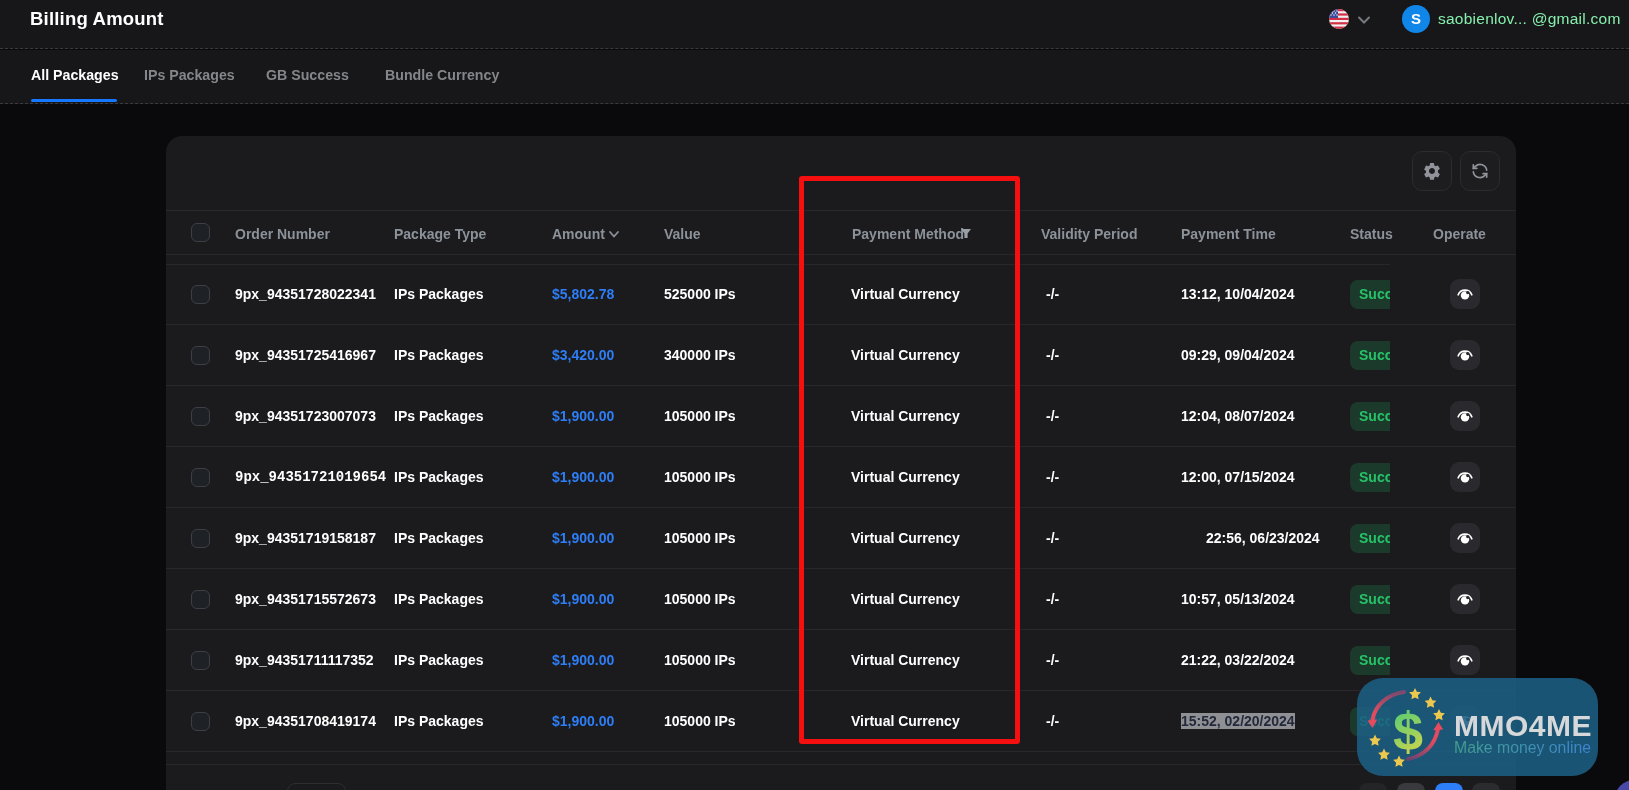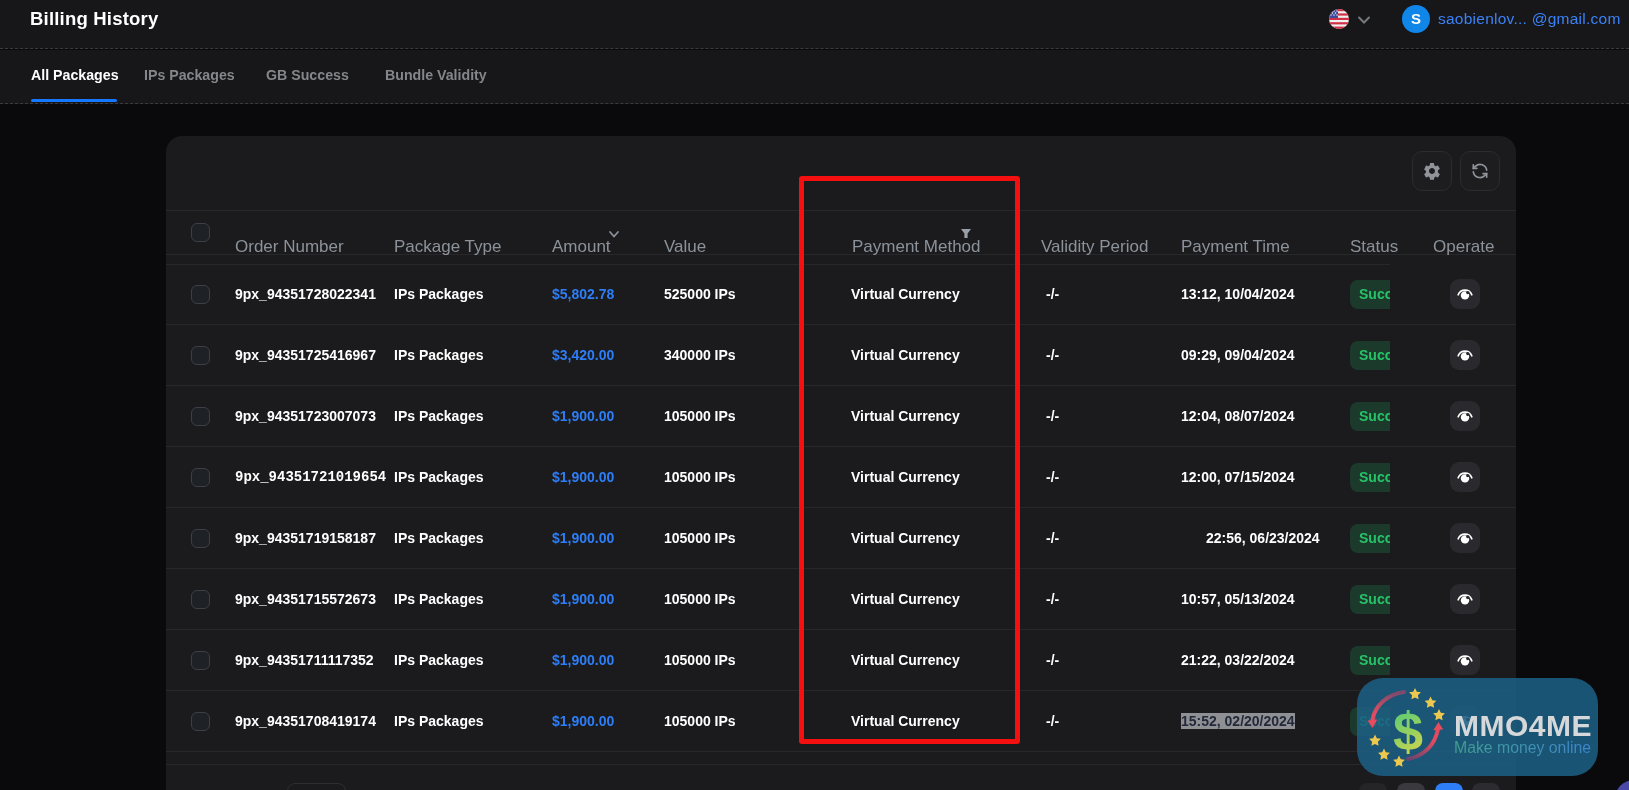--- a/index.html
+++ b/index.html
@@ -9,36 +9,36 @@
 #topbar { position:absolute; left:0; top:0; width:1629px; height:49px; background:#17171a; border-bottom:1px dashed #3a3a40; }
 #title { position:absolute; left:30px; top:8px; font-size:18.5px; font-weight:bold; color:#fff; letter-spacing:0.2px; }
 #tabbar { position:absolute; left:0; top:50px; width:1629px; height:54px; background:#17171a; border-bottom:1px dashed #3a3a40; }
 .tab { position:absolute; top:17px; font-size:14.2px; font-weight:bold; color:#85868a; }
 .tab.active { color:#fff; }
 #tabline { position:absolute; left:31px; top:49px; width:86px; height:3px; background:#1677ff; border-radius:2px; }
 
 #flag { position:absolute; left:1329px; top:9px; }
 #langchev { position:absolute; left:1357px; top:15px; }
 #avatar { position:absolute; left:1402px; top:5px; width:28px; height:28px; border-radius:50%; background:#1086e9; color:#fff; font-size:15px; font-weight:bold; text-align:center; line-height:28px; }
-#email { position:absolute; left:1438px; top:10px; font-size:15.5px; letter-spacing:0.25px; color:#3b82f6; }
+#email { position:absolute; left:1438px; top:10px; font-size:15.5px; letter-spacing:0.25px; color:#86efac; }
 
 #card { position:absolute; left:166px; top:136px; width:1350px; height:700px; background:#1b1b1d; border-radius:16px; }
 
 #search { position:absolute; left:16px; top:14px; width:327px; height:42px; background:#09090b; border:1px solid #26262a; border-radius:10px; }
 #search .ph { position:absolute; left:16px; top:13px; font-size:14.5px; color:#5d6269; }
 #searchbtn { position:absolute; left:288px; top:5px; width:32px; height:32px; background:#2c5fe0; border-radius:11px; }
 #alltime { position:absolute; left:1105px; top:15px; width:132px; height:40px; background:#1d1d20; border:1px solid #2b2b30; border-radius:10px; }
 #alltime .txt { position:absolute; left:15px; top:10px; font-size:15px; font-weight:bold; color:#fff; }
 .sqbtn { position:absolute; top:15px; width:40px; height:40px; background:#1d1d20; border:1px solid #2b2b30; border-radius:10px; }
 #gearbtn { left:1246px; }
 #refbtn { left:1294px; }
 
 #thead { position:absolute; left:0px; top:74px; width:1350px; height:45px; border-top:1px solid #28282c; border-bottom:1px solid #28282c; }
 #thead2 { position:absolute; left:0px; top:128px; width:1350px; height:0px; border-top:1px solid #28282c; }
-.hcell { position:absolute; top:26px; font-size:17px; font-weight:normal; color:#8c929a; }
+.hcell { position:absolute; top:15px; font-size:14px; font-weight:bold; color:#8c929a; }
 .row { position:absolute; left:0; width:1350px; height:61px; border-bottom:1px solid #28282c; }
 .cell { position:absolute; top:22px; font-size:14px; font-weight:bold; color:#fff; white-space:nowrap; }
 .cell.amt { color:#2d7ef7; }
 .cb { position:absolute; left:25px; width:19px; height:19px; background:#1e2125; border:1.5px solid #3c4046; border-radius:6px; }
 .badge { position:absolute; left:1184px; top:16px; width:76px; height:29px; background:#1b3a2b; border-radius:8px; color:#27c268; font-size:14px; font-weight:bold; line-height:29px; padding-left:9px; }
 .opcell { position:absolute; left:1224px; top:0; width:126px; height:60px; background:#1b1b1d; }
 .eyebtn { position:absolute; left:60px; top:15px; width:30px; height:30px; background:#2a2a2e; border-radius:9px; }
 #tbot { position:absolute; left:0; top:616px; width:1350px; height:13px; border-bottom:1px solid #28282c; }
 
 #psize { position:absolute; left:121px; top:647px; width:59px; height:40px; border:1px solid #2d2d32; border-radius:8px; }
@@ -49,21 +49,21 @@
 
 #wm { position:absolute; left:1357px; top:678px; width:241px; height:98px; background:rgba(29,94,131,0.88); border-radius:26px; }
 #wmtitle { position:absolute; left:97px; top:31px; font-size:30px; font-weight:bold; color:#d6d8da; letter-spacing:0.5px; }
 #wmsub { position:absolute; left:97px; top:61px; white-space:nowrap; font-size:15.8px; color:#3e93ab; background:linear-gradient(90deg,#41a08e,#3e85cf); -webkit-background-clip:text; background-clip:text; -webkit-text-fill-color:transparent; }
 #chat { position:absolute; left:1615px; top:780px; width:38px; height:38px; border-radius:50%; background:#4a49a8; }
 </style>
 </head>
 <body>
 <div id="page">
   <div id="topbar"></div>
-  <div id="title">Billing History</div>
+  <div id="title">Billing Amount</div>
   <svg id="flag" width="20" height="20" viewBox="0 0 20 20">
     <defs>
         <clipPath id="fc">
           <circle cx="10" cy="10" r="10"></circle>
         </clipPath>
       </defs>
     <g clip-path="url(#fc)">
       <rect width="20" height="20" fill="#f0f0f0"></rect>
       <rect y="0" width="20" height="2.2" fill="#d02f44"></rect>
       <rect y="4.4" width="20" height="2.2" fill="#d02f44"></rect>
@@ -86,21 +86,21 @@
   <svg id="langchev" width="14" height="10" viewBox="0 0 14 10">
       <path d="M2 2.5 L7 7.5 L12 2.5" stroke="#77797e" stroke-width="2" fill="none" stroke-linecap="round"></path>
     </svg>
   <div id="avatar">S</div>
   <div id="email">saobienlov... @gmail.com</div>
 
   <div id="tabbar">
     <div class="tab active" style="left:31px;">All Packages</div>
     <div class="tab" style="left:144px;">IPs Packages</div>
     <div class="tab" style="left:266px;">GB Success</div>
-    <div class="tab" style="left:385px;">Bundle Validity</div>
+    <div class="tab" style="left:385px;">Bundle Currency</div>
     <div id="tabline"></div>
   </div>
 
   <div id="card">
     <div class="sqbtn" id="gearbtn">
       <svg style="position:absolute;left:9px;top:9px;" width="20" height="20" viewBox="0 0 24 24">
           <path fill="#90949a" d="M19.14 12.94c.04-.3.06-.61.06-.94 0-.32-.02-.64-.07-.94l2.03-1.58c.18-.14.23-.41.12-.61l-1.92-3.32c-.12-.22-.37-.29-.59-.22l-2.39.96c-.5-.38-1.03-.7-1.62-.94l-.36-2.54c-.04-.24-.24-.41-.48-.41h-3.84c-.24 0-.43.17-.47.41l-.36 2.54c-.59.24-1.13.57-1.62.94l-2.39-.96c-.22-.08-.47 0-.59.22L2.74 9.87c-.12.21-.08.47.12.61l2.03 1.58c-.05.3-.09.63-.09.94s.02.64.07.94l-2.03 1.58c-.18.14-.23.41-.12.61l1.92 3.32c.12.22.37.29.59.22l2.39-.96c.5.38 1.03.7 1.62.94l.36 2.54c.05.24.24.41.48.41h3.84c.24 0 .44-.17.47-.41l.36-2.54c.59-.24 1.13-.56 1.62-.94l2.39.96c.22.08.47 0 .59-.22l1.92-3.32c.12-.22.07-.47-.12-.61l-2.01-1.58zM12 15.6c-1.98 0-3.6-1.62-3.6-3.6s1.62-3.6 3.6-3.6 3.6 1.62 3.6 3.6-1.62 3.6-3.6 3.6z"></path>
         </svg>
     </div>
     <div class="sqbtn" id="refbtn">

